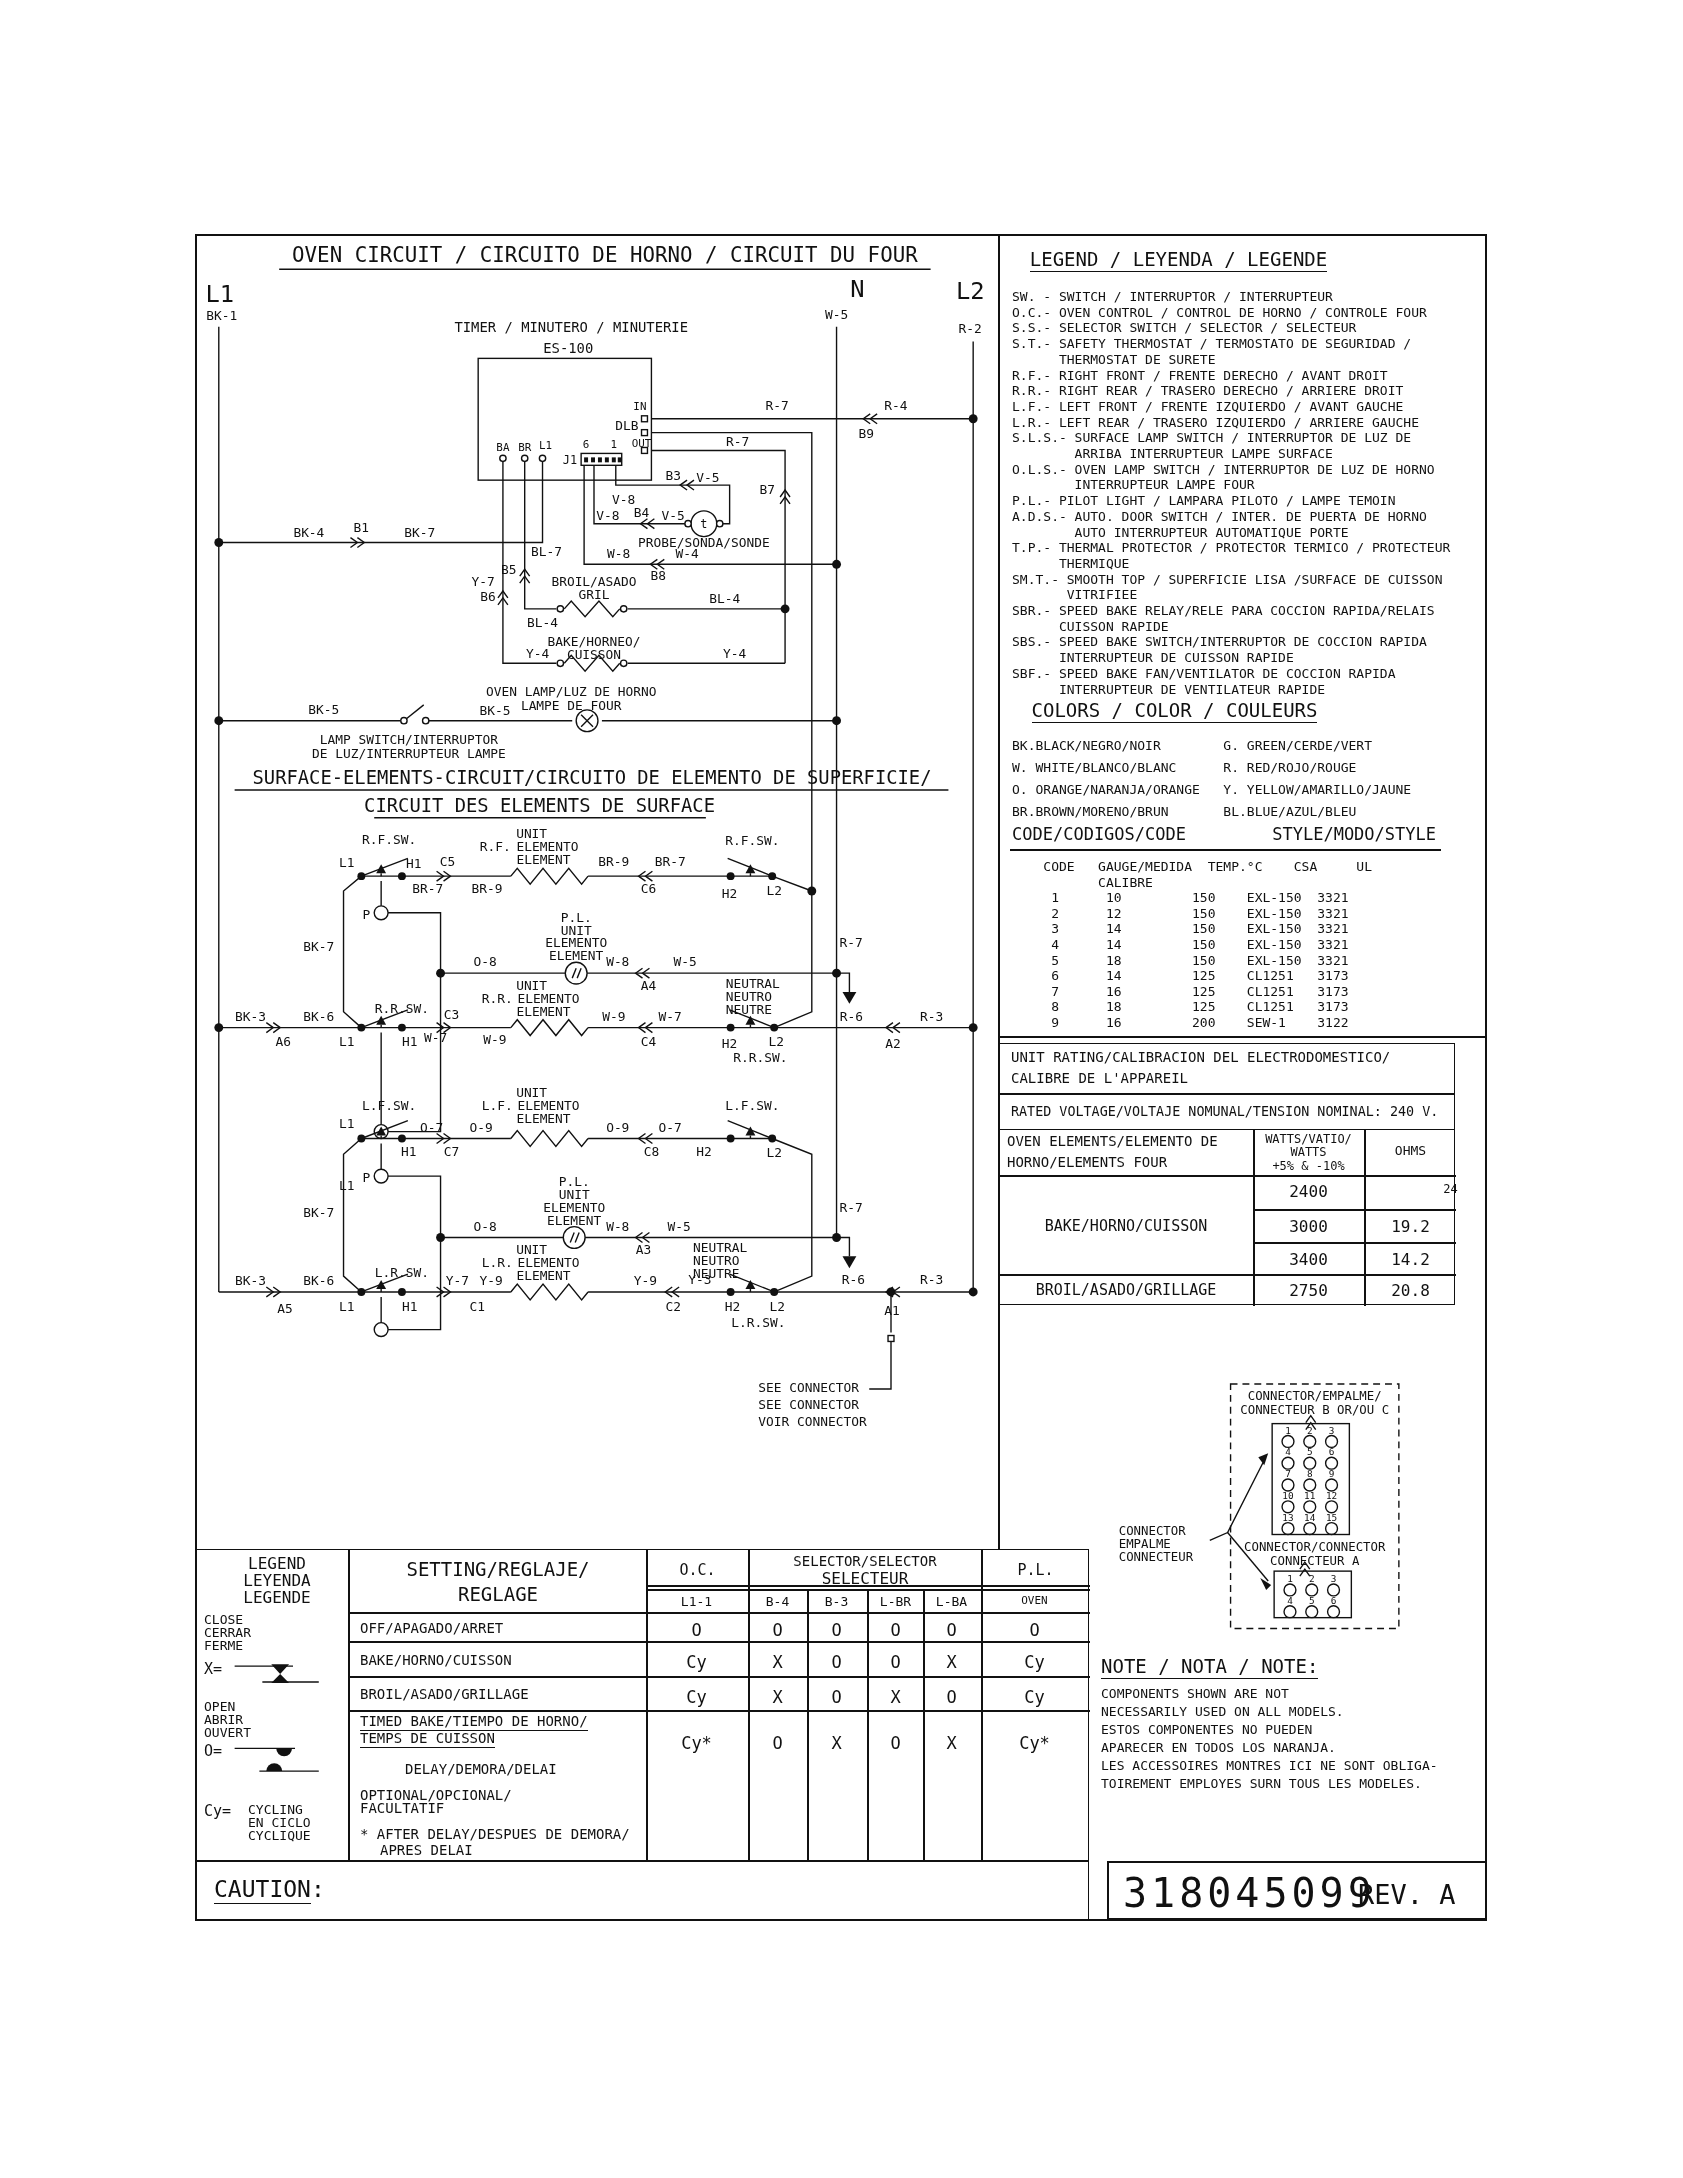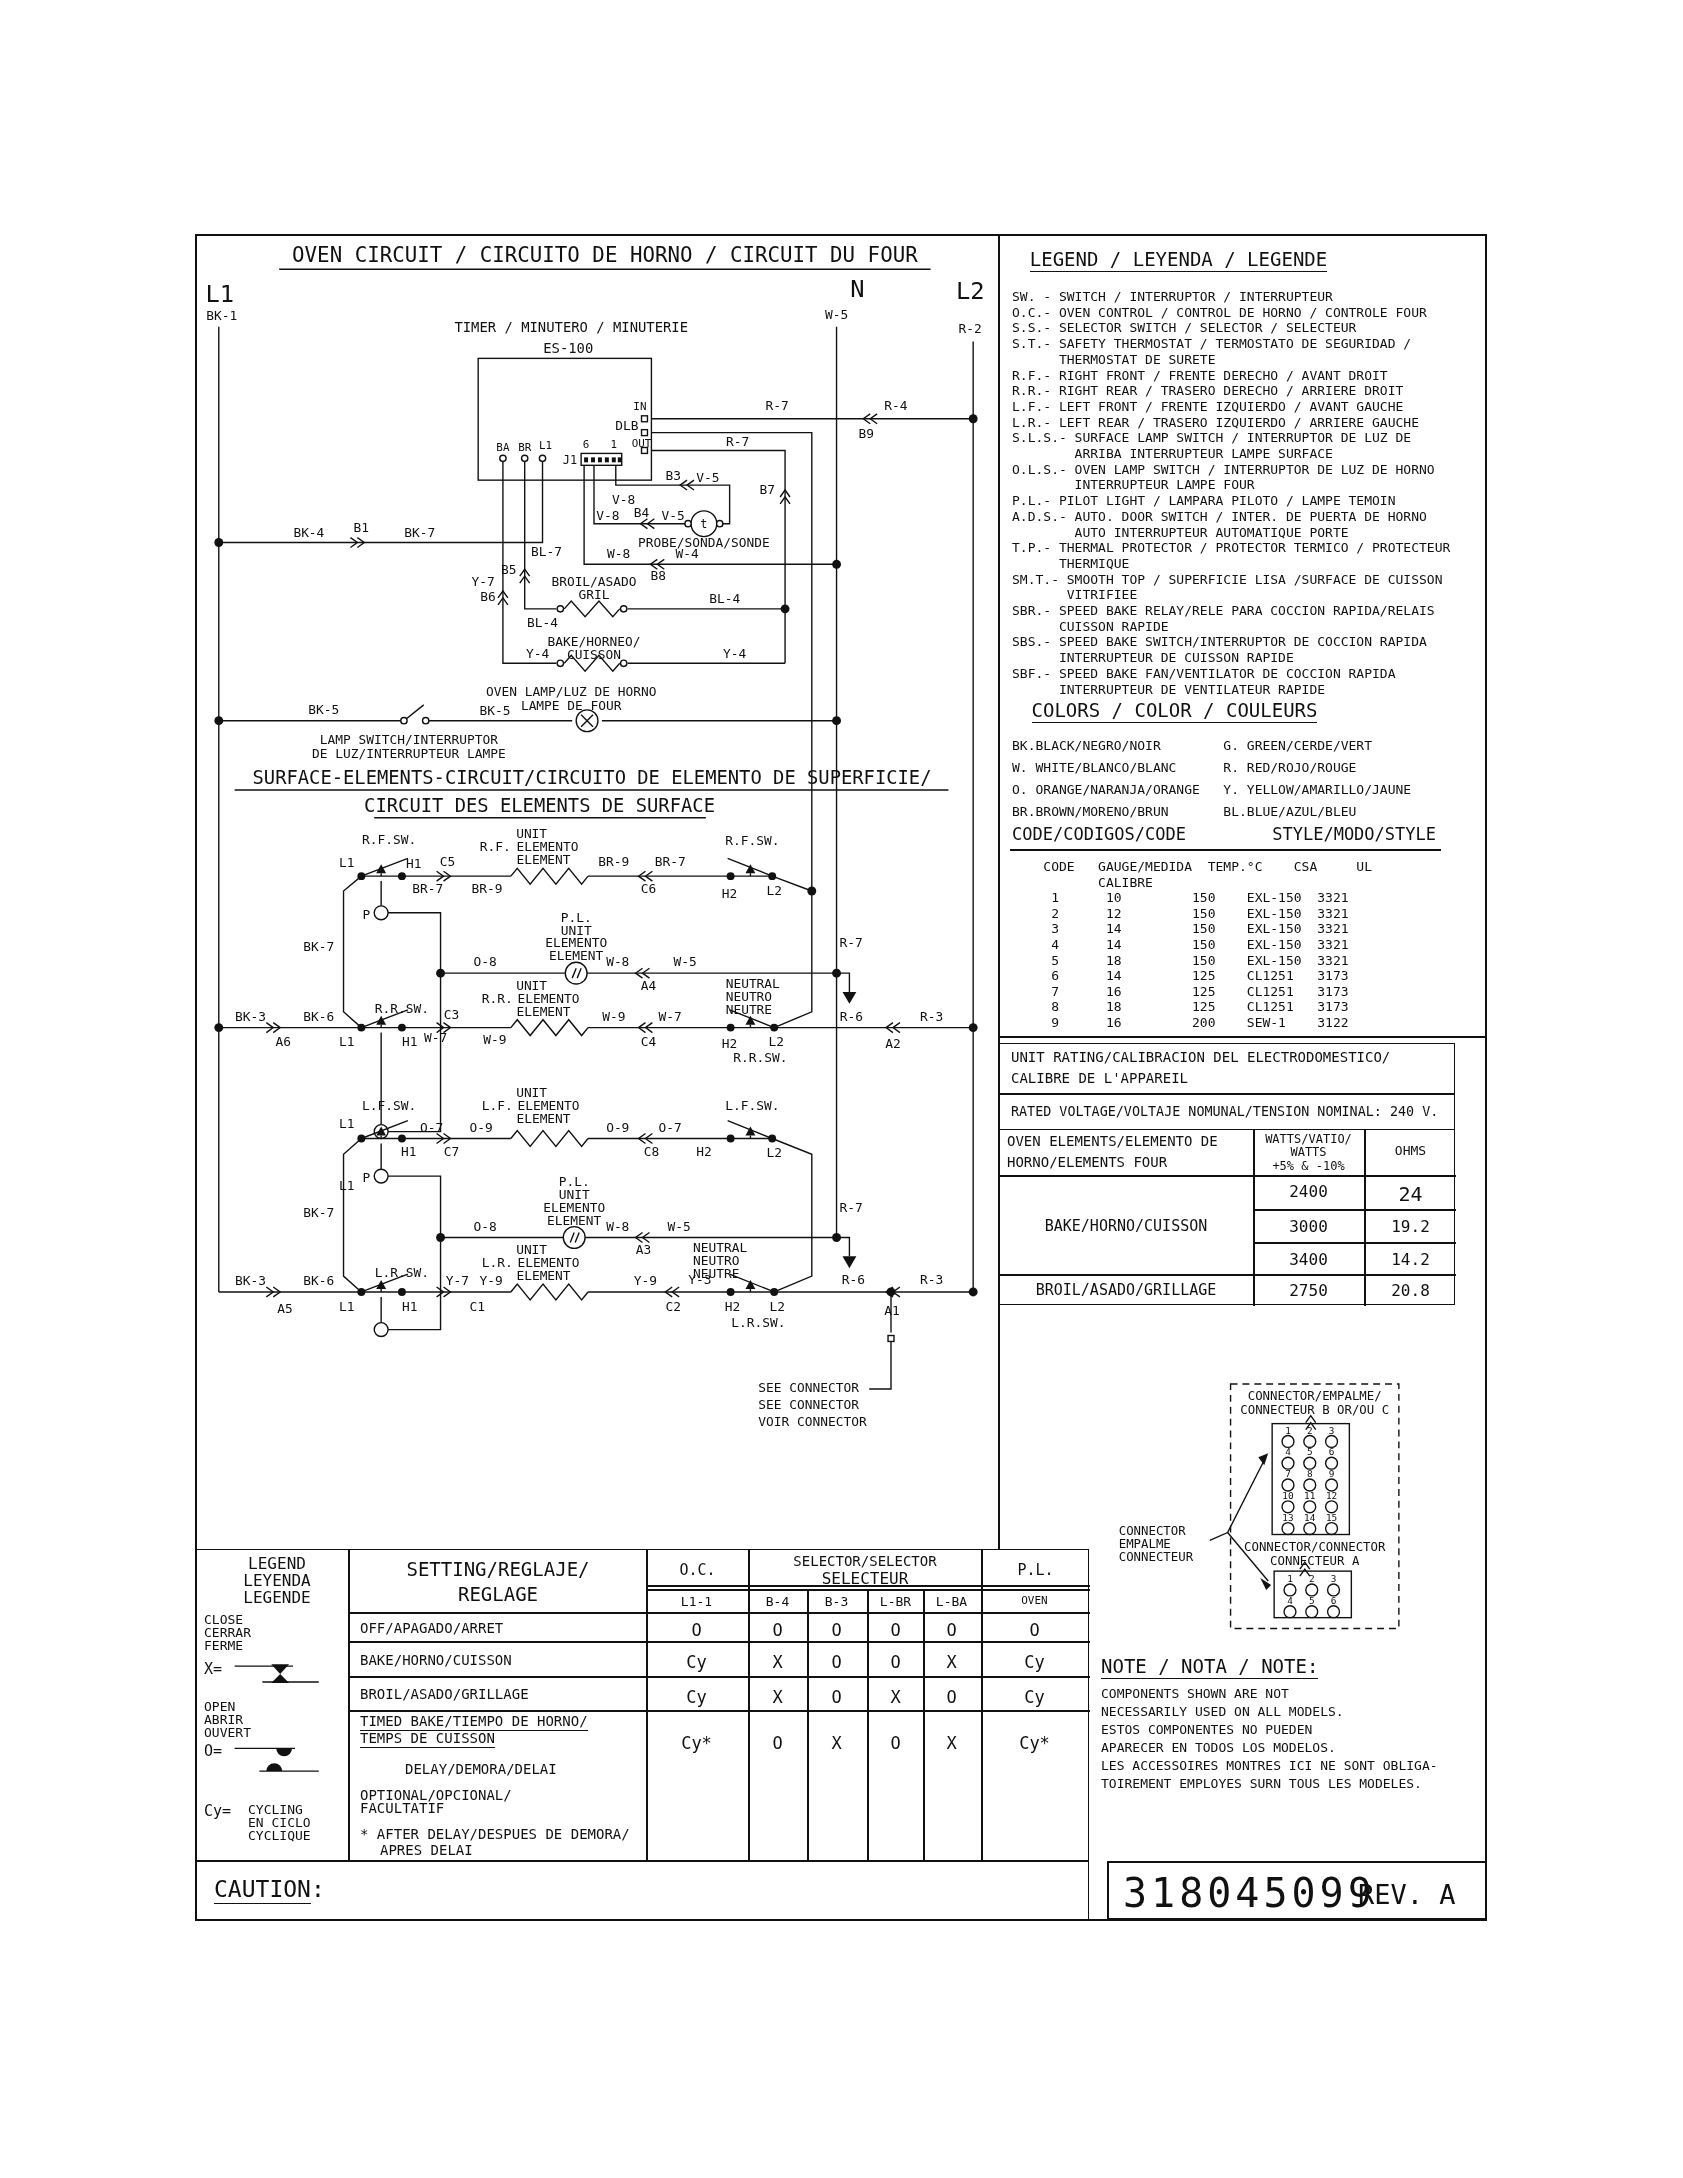--- a/index.html
+++ b/index.html
@@ -59,34 +59,34 @@
     <div class="abs" style="left:8px;top:3px;font-size:14px;">OVEN ELEMENTS/ELEMENTO DE</div>
     <div class="abs" style="left:8px;top:24px;font-size:14px;">HORNO/ELEMENTS FOUR</div>
     <div class="abs ctr" style="left:255px;top:2px;width:109px;font-size:12px;">WATTS/VATIO/</div>
     <div class="abs ctr" style="left:255px;top:15px;width:109px;font-size:12px;">WATTS</div>
     <div class="abs ctr" style="left:255px;top:29px;width:109px;font-size:12px;">+5% &amp; -10%</div>
     <div class="abs ctr" style="left:366px;top:13px;width:91px;font-size:13px;">OHMS</div>
     <div class="abs ctr" style="left:0;top:87px;width:254px;font-size:15px;">BAKE/HORNO/CUISSON</div>
     <div class="abs ctr" style="left:0;top:151px;width:254px;font-size:15px;">BROIL/ASADO/GRILLAGE</div>
     <div id="elements-values">
         <div class="abs ctr" style="left: 255px; top: 52px; width: 109px; font-size: 16px;">2400</div>
-        <div class="abs ctr" style="left: 366px; top: 52px; width: 91px; font-size: 20px;">24</div>
+        <div class="abs ctr" style="left: 366px; top: 52px; width: 91px; font-size: 12px; padding-left: 40px;">24</div>
         <div class="abs ctr" style="left: 255px; top: 87px; width: 109px; font-size: 16px;">3000</div>
         <div class="abs ctr" style="left: 366px; top: 87px; width: 91px; font-size: 16px;">19.2</div>
         <div class="abs ctr" style="left: 255px; top: 120px; width: 109px; font-size: 16px;">3400</div>
         <div class="abs ctr" style="left: 366px; top: 120px; width: 91px; font-size: 16px;">14.2</div>
         <div class="abs ctr" style="left: 255px; top: 151px; width: 109px; font-size: 16px;">2750</div>
         <div class="abs ctr" style="left: 366px; top: 151px; width: 91px; font-size: 16px;">20.8</div>
       </div>
   </div>
 
   <div class="abs" style="left:1101px;top:1655px;font-size:19px;">
     <span class="u">NOTE / NOTA / NOTE:</span>
   </div>
-  <div class="abs pre" style="left:1101px;top:1685px;font-size:13px;line-height:18px;"><div>COMPONENTS SHOWN ARE NOT</div><div>NECESSARILY USED ON ALL MODELS.</div><div>ESTOS COMPONENTES NO PUEDEN</div><div>APARECER EN TODOS LOS MODELOS.</div><div>LES ACCESSOIRES MONTRES ICI NE SONT OBLIGA-</div><div>TOIREMENT EMPLOYES SURN TOUS LES MODELES.</div></div>
+  <div class="abs pre" style="left:1101px;top:1685px;font-size:13px;line-height:18px;"><div>COMPONENTS SHOWN ARE NOT</div><div>NECESSARILY USED ON ALL MODELS.</div><div>ESTOS COMPONENTES NO PUEDEN</div><div>APARECER EN TODOS LOS NARANJA.</div><div>LES ACCESSOIRES MONTRES ICI NE SONT OBLIGA-</div><div>TOIREMENT EMPLOYES SURN TOUS LES MODELES.</div></div>
 
   <div class="box" style="left:1107px;top:1861px;width:380px;height:59px;">
     <span class="abs" style="left:14px;top:7px;font-size:40px;letter-spacing:4px;">318045099</span>
     <span class="abs" style="left:249px;top:16px;font-size:27px;">REV. A</span>
   </div>
 
   <div class="box1" style="left:196px;top:1549px;width:153px;height:312px;">
     <div class="abs ctr" style="left:0;top:5px;width:160px;font-size:16px;line-height:17px;">
         <div>LEGEND</div>
         <div>LEYENDA</div>

